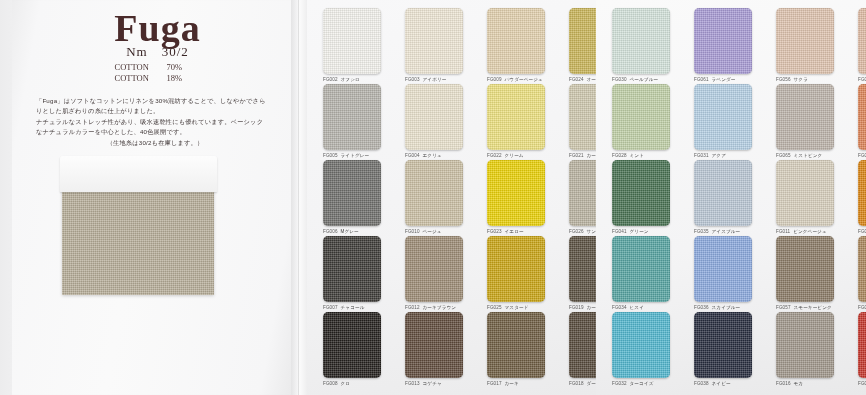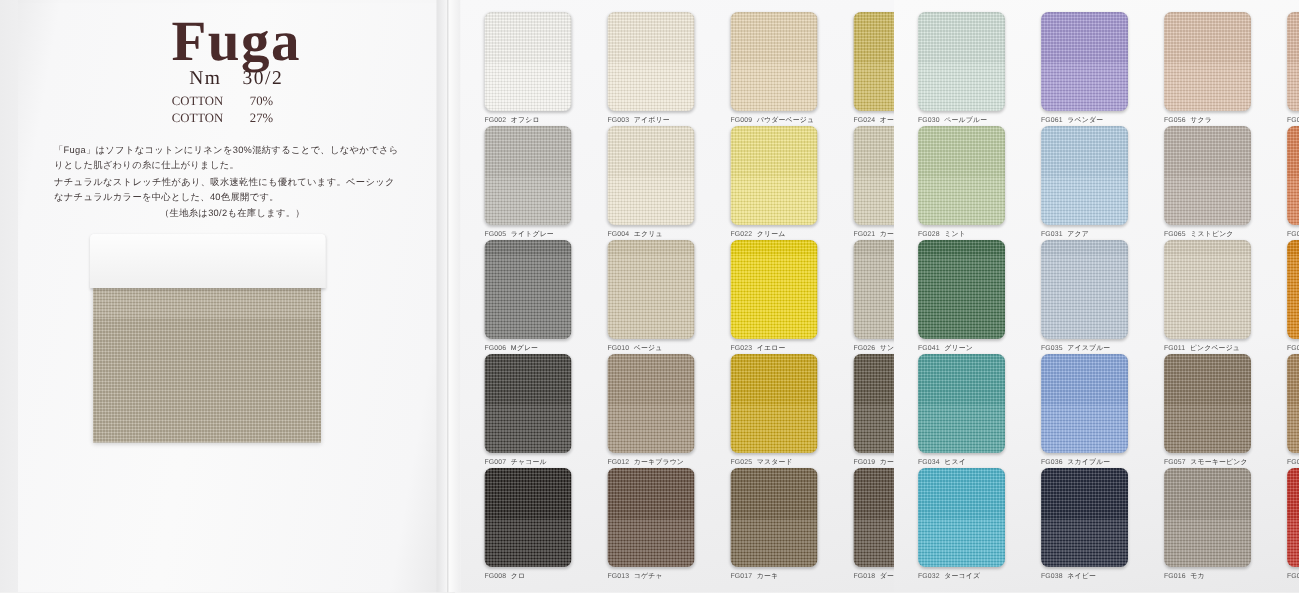--- a/index.html
+++ b/index.html
@@ -104,21 +104,21 @@
     <div class="nm">
       <span>Nm</span><span class="sp"></span><span>30/2</span>
     </div>
 
     <div class="comp">
       <div class="comp-inner">
         <div class="comp-row">
           <span class="k">COTTON</span><span class="v">70%</span>
         </div>
         <div class="comp-row">
-          <span class="k">COTTON</span><span class="v">27%</span>
+          <span class="k">COTTON</span><span class="v">18%</span>
         </div>
       </div>
     </div>
 
     <div class="desc">
       <span>「Fuga」はソフトなコットンにリネンを30%混紡することで、しなやかでさら</span><br>
       <span>りとした肌ざわりの糸に仕上がりました。</span><br>
       <span>ナチュラルなストレッチ性があり、吸水速乾性にも優れています。ベーシック</span><br>
       <span>なナチュラルカラーを中心とした、40色展開です。</span>
       <span class="center">（生地糸は30/2も在庫します。）</span>

